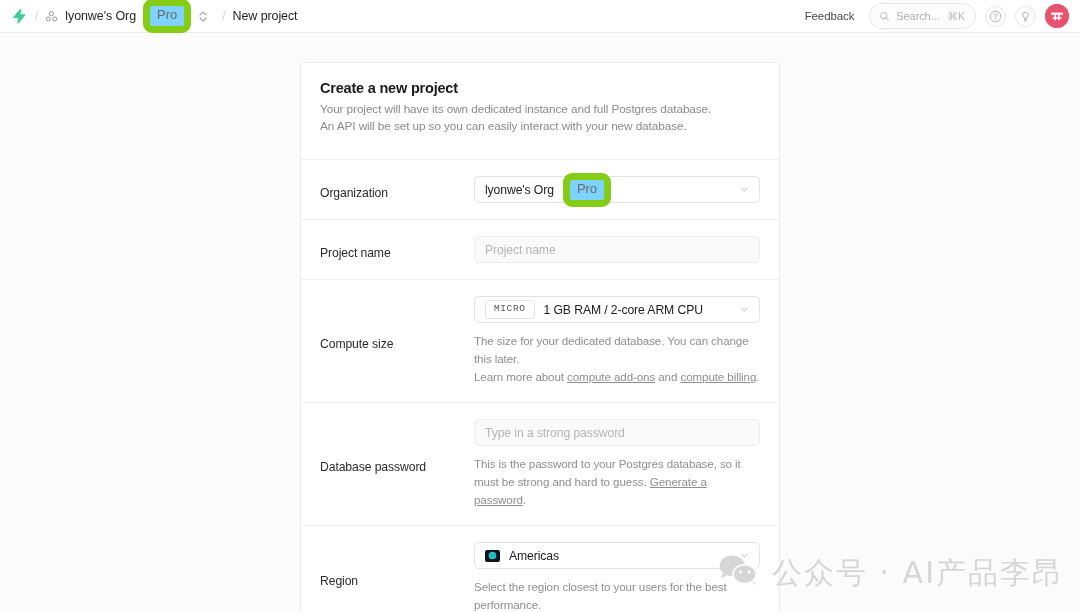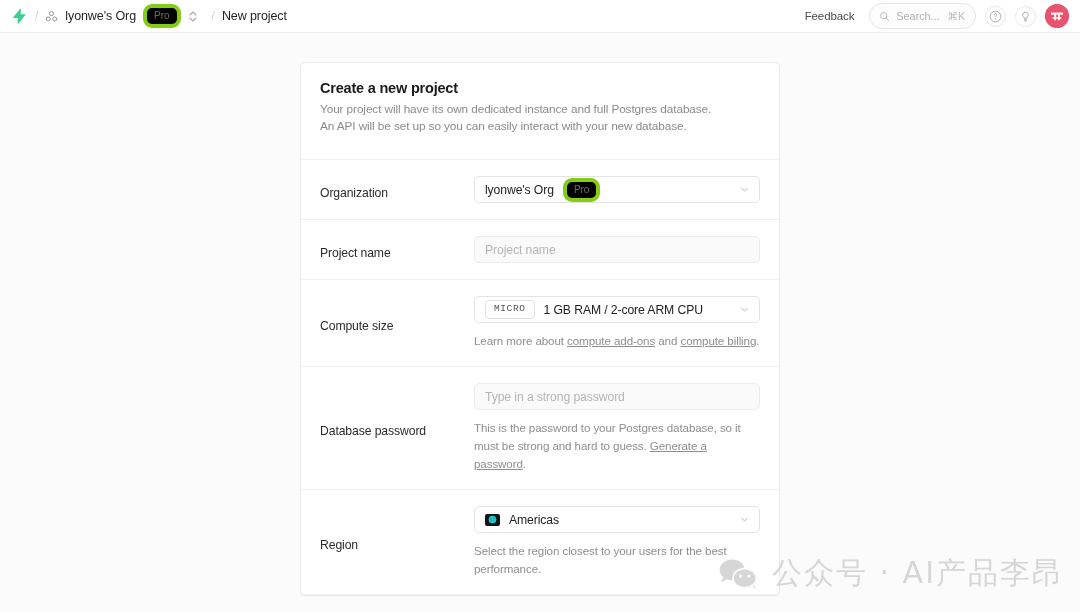--- a/index.html
+++ b/index.html
@@ -48,26 +48,26 @@
   }
   .org-glyph { width: 13px; height: 13px; display:block; flex:none; }
 
   .org-name {
     font-size: 12.5px;
     color: #262626;
     letter-spacing: -0.1px;
   }
 
   .pro-badge {
-    font-size: 10px;
+    font-size: 13px;
     color: #6b6b6b;
-    border: 4px solid #84cc16;
+    border: 7px solid #84cc16;
     border-radius: 9px;
     padding: 1px 7px 2px;
-    background: #000000;
+    background: #7dd3fc;
     line-height: 1.3;
   }
 
   .updown {
     display: flex;
     flex-direction: column;
     align-items: center;
     justify-content: center;
     gap: 2px;
     padding: 0 8px;
@@ -237,21 +237,21 @@
     flex: none;
     overflow: hidden;
   }
 
   
   .watermark {
     position: absolute;
     left: 718px;
     top: 520px;
     display: flex;
-    align-items: center;
+    align-items: flex-start;
     gap: 14px;
     user-select: none;
   }
   .wm-text {
     font-size: 30px;
     color: #d6d6d6;
     letter-spacing: 2px;
     font-family: "DejaVu Sans", sans-serif;
   }
 </style>
@@ -362,20 +362,21 @@
       <div class="row-label">Compute size</div>
       <div class="row-field">
         <div class="control">
           <span class="micro-badge">MICRO</span>
           <span>1 GB RAM / 2-core ARM CPU</span>
           <svg class="chev" width="11" height="11" viewBox="0 0 16 16" aria-hidden="true">
             <path d="M4 6.3 8 10l4-3.7" fill="none" stroke="#a6a6a6" stroke-width="1.2" stroke-linecap="round" stroke-linejoin="round"></path>
           </svg>
         </div>
         <div class="helptext">
+          <div>The size for your dedicated database. You can change this later.</div>
           <div>
             <span>Learn more about </span><a href="#">compute add-ons</a><span> and </span><a href="#">compute billing</a><span>.</span>
           </div>
         </div>
       </div>
     </div>
 
     <div class="row">
       <div class="row-label">Database password</div>
       <div class="row-field">

